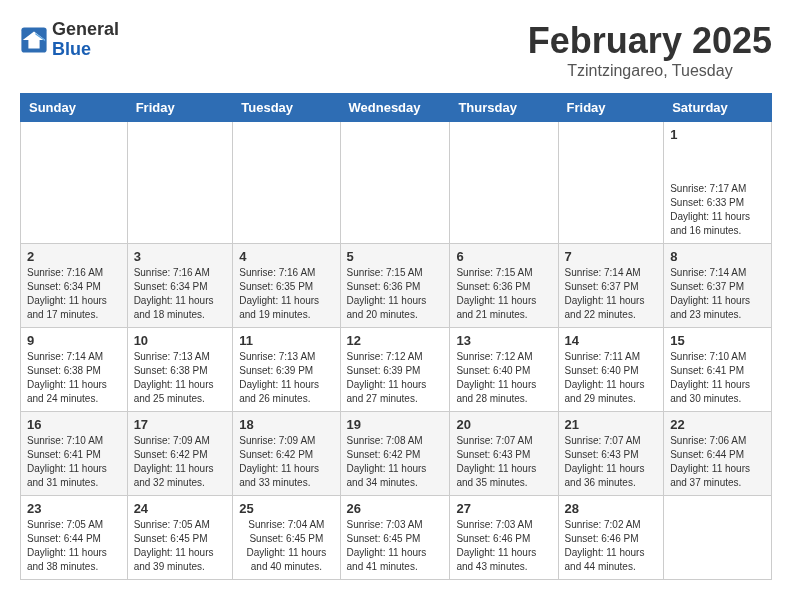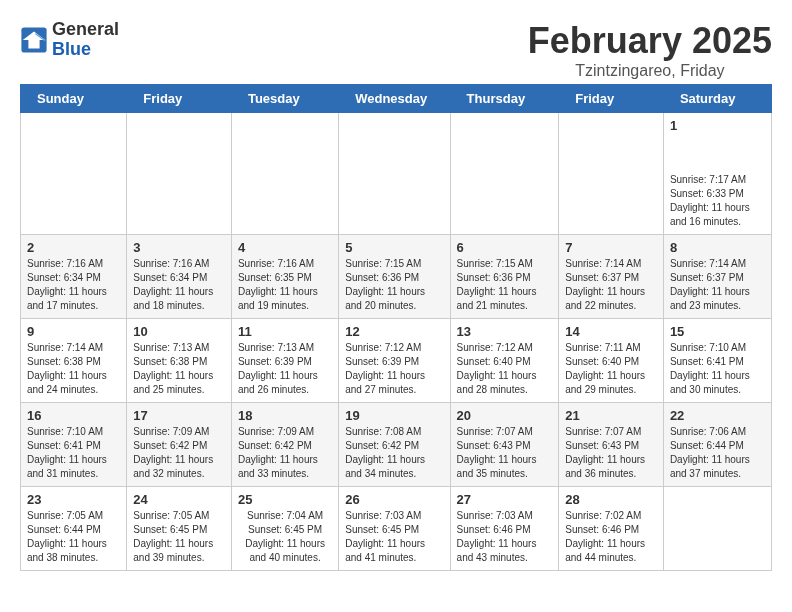--- a/index.html
+++ b/index.html
@@ -7,21 +7,21 @@
       font-family: Arial, sans-serif;
       background: #fff;
       width: 792px;
       min-height: 612px;
       padding: 20px;
     }
     .header {
       display: flex;
       justify-content: space-between;
       align-items: flex-start;
-      margin-bottom: 4px;
+      margin-bottom: 13px;
     }
     .logo {
       display: flex;
       align-items: center;
     }
     .logo-text {
       font-size: 18px;
       font-weight: bold;
       color: #333;
       line-height: 1.1;
@@ -47,21 +47,21 @@
     .calendar {
       width: 100%;
       border-collapse: collapse;
       border: 1px solid #ccc;
     }
     .calendar th {
       background-color: #2e6db4;
       color: #fff;
       font-size: 13px;
       font-weight: bold;
-      padding: 6px 16px;
+      padding: 6px 8px;
       text-align: left;
       border: 1px solid #2e6db4;
     }
     .calendar td {
       vertical-align: top;
       border: 1px solid #ccc;
       padding: 5px 6px;
       width: 113px;
       min-height: 80px;
       font-size: 10.5px;
@@ -96,21 +96,21 @@
       <polygon points="20,8 36,20 28,20 28,32 12,32 12,20 4,20" fill="white"></polygon>
       <polygon points="22,10 36,20 36,22 22,12" fill="#5ba3e0"></polygon>
     </svg>
     <div class="logo-text">
       <span>General</span><br>
       <span class="logo-blue">Blue</span>
     </div>
   </div>
   <div class="title-block">
     <div class="month-title">February 2025</div>
-    <div class="location">Tzintzingareo, Friday</div>
+    <div class="location">Tzintzingareo, Tuesday</div>
   </div>
 </div>
 
 <table class="calendar">
   <thead>
     <tr>
     <th>Sunday</th>
         <th>Friday</th>
         <th>Tuesday</th>
         <th>Wednesday</th>

